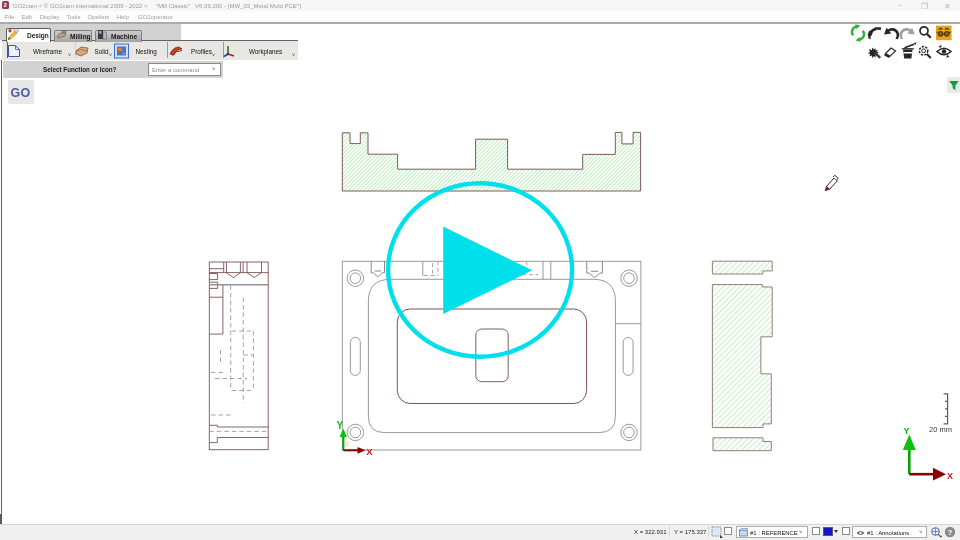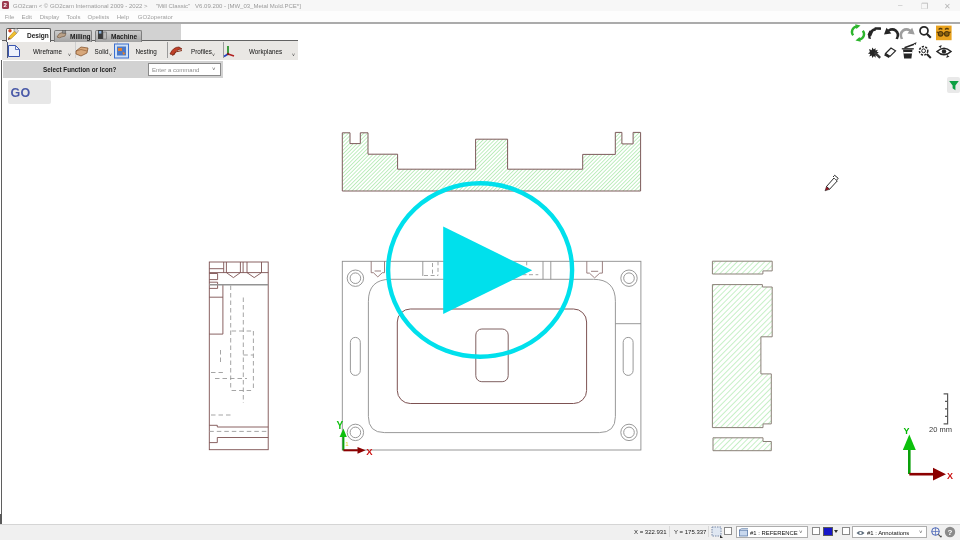--- a/index.html
+++ b/index.html
@@ -25,21 +25,21 @@
   
   .tbtn{position:absolute;top:43px;height:16.5px;font-size:6.3px;color:#111;}
   .tlabel{position:absolute;top:4.5px;}
   .tarrow{position:absolute;font-size:5px;color:#333;}
   
   #selbar{left:3px;top:61px;width:220px;height:16.5px;background:#d2d2d2;}
   #sellabel{left:43px;top:65.5px;font-size:6.3px;font-weight:bold;color:#1a1a1a;}
   #selcombo{left:148px;top:62.5px;width:73px;height:13px;background:#fff;border:1px solid #8a8a8a;box-sizing:border-box;}
   #selcombo span{position:absolute;left:3px;top:3px;font-size:6px;color:#8d8d8d;}
   
-  #gologo{left:8px;top:80px;width:25.5px;height:24px;background:#e7e7e7;border-radius:2px;padding-left:17px;}
+  #gologo{left:8px;top:80px;width:25.5px;height:24px;background:#e7e7e7;border-radius:2px;}
   #gologo span{position:absolute;left:2.5px;top:5.5px;font-size:12.5px;font-weight:bold;color:#4a5aa8;letter-spacing:0.2px;}
   
   #filterbtn{left:947px;top:76.5px;width:13px;height:16px;background:#e9e9e9;border-radius:2px;}
   
   #statusbar{left:0;top:524px;width:960px;height:16px;background:#f0f0f0;border-top:1px solid #d5d5d5;box-sizing:border-box;}
   .st{position:absolute;font-size:6px;color:#1a1a1a;top:529px;}
   .stsep{position:absolute;width:1px;height:11px;background:#d8d8d8;}
   .stbox{position:absolute;top:2.5px;width:8px;height:8px;background:#fff;border:1px solid #8a8a8a;box-sizing:border-box;}
   .stcombo{position:absolute;top:525.5px;height:12px;background:#fff;border:1px solid #adadad;box-sizing:border-box;}
   #canvasleftline{left:0.5px;top:60px;width:1.2px;height:464px;background:#5f5f5f;}

